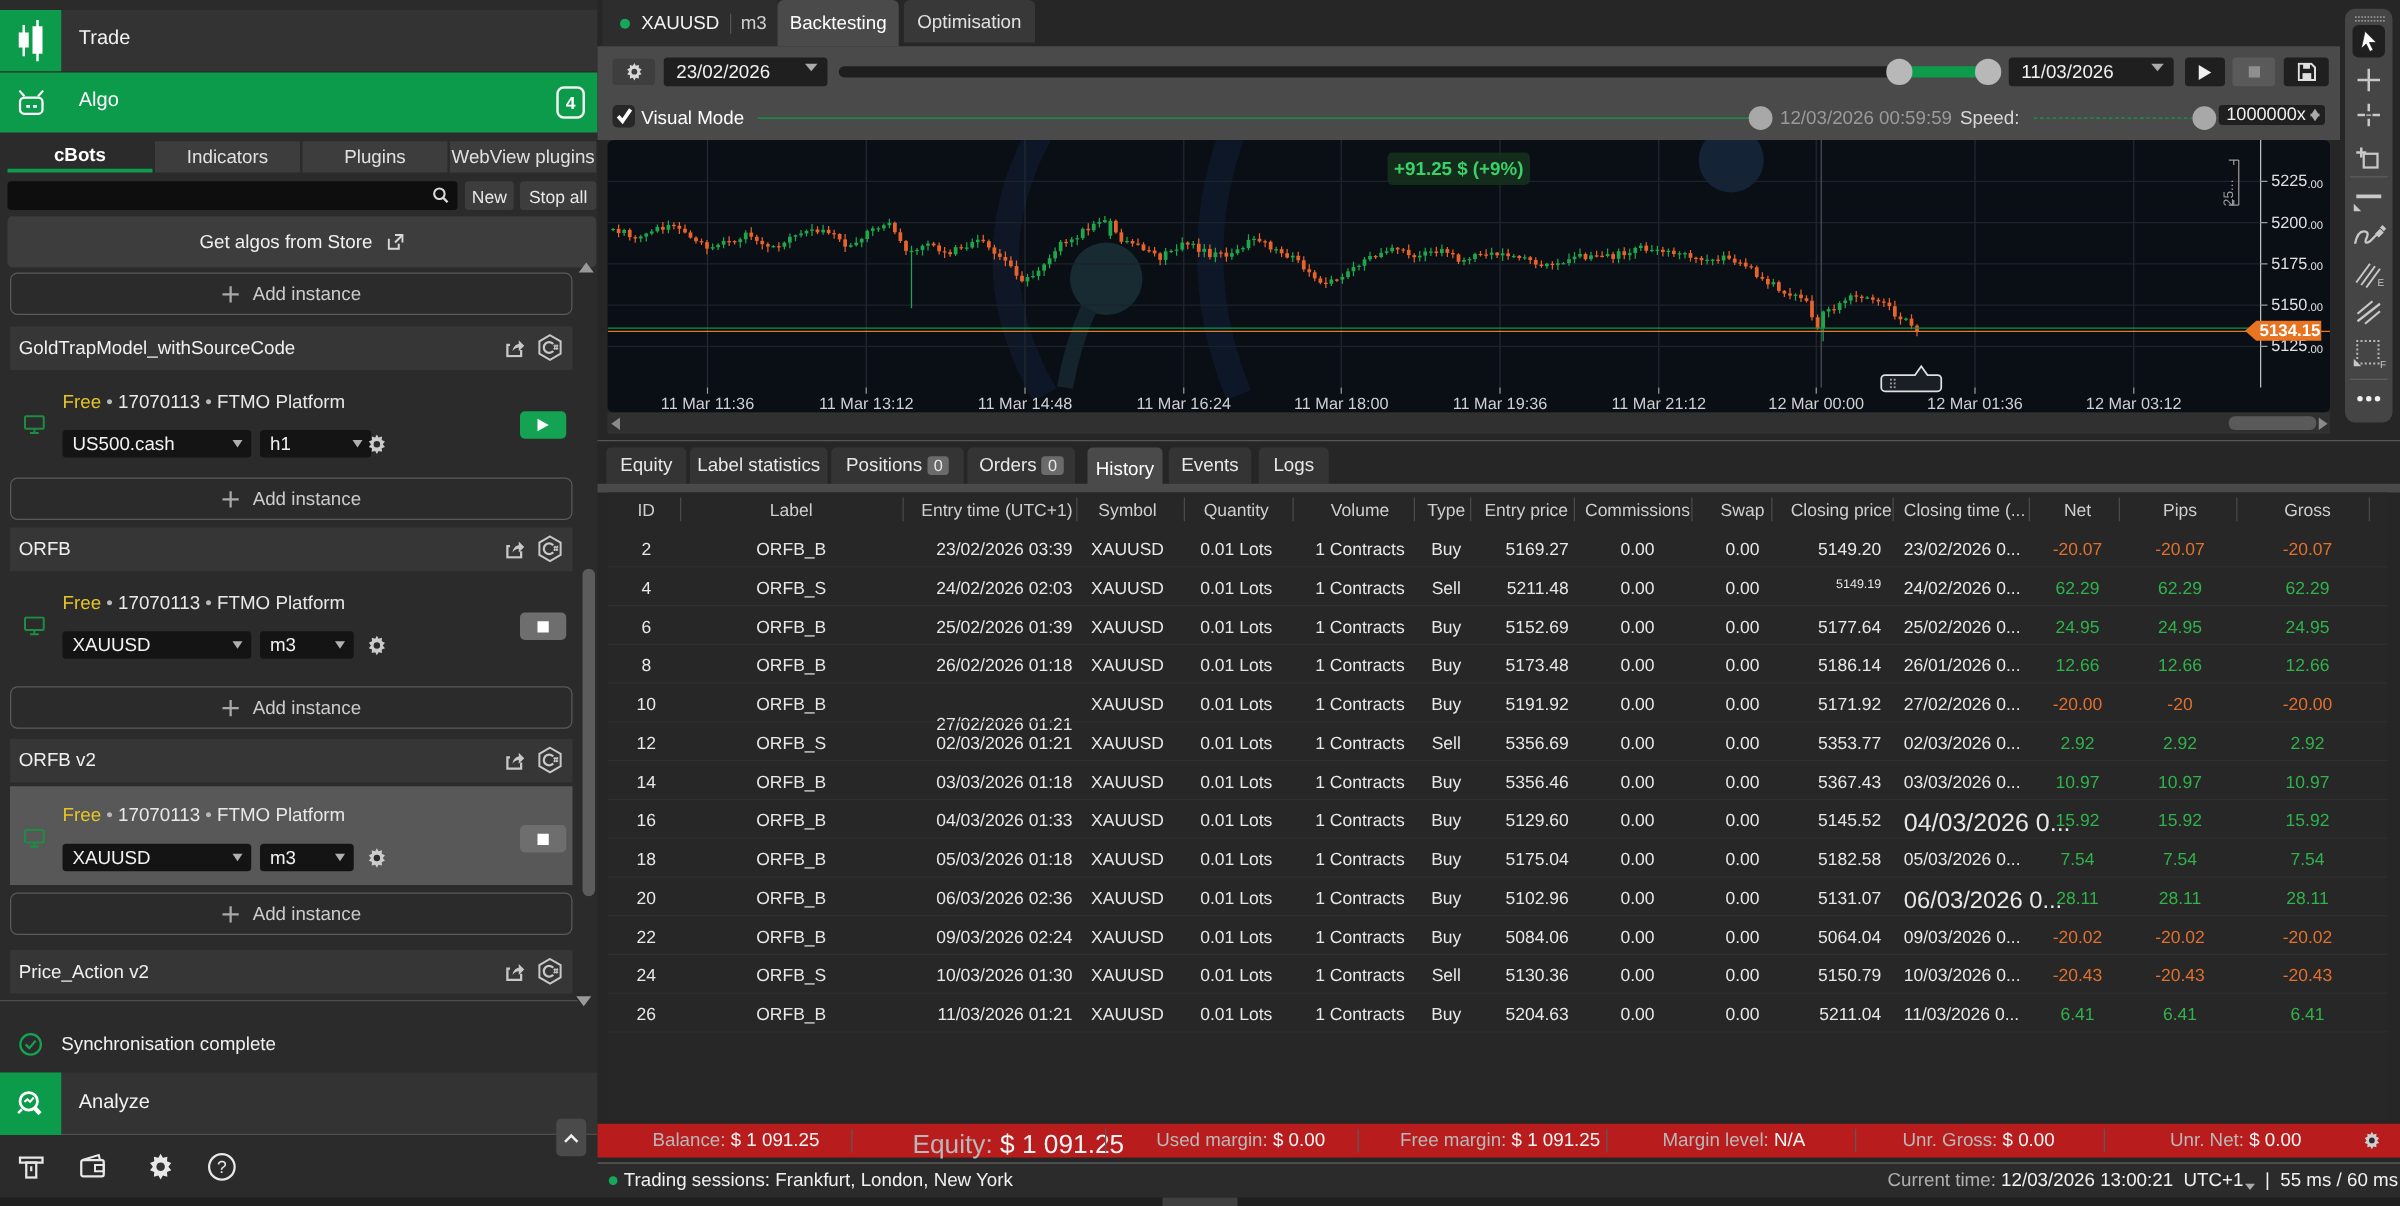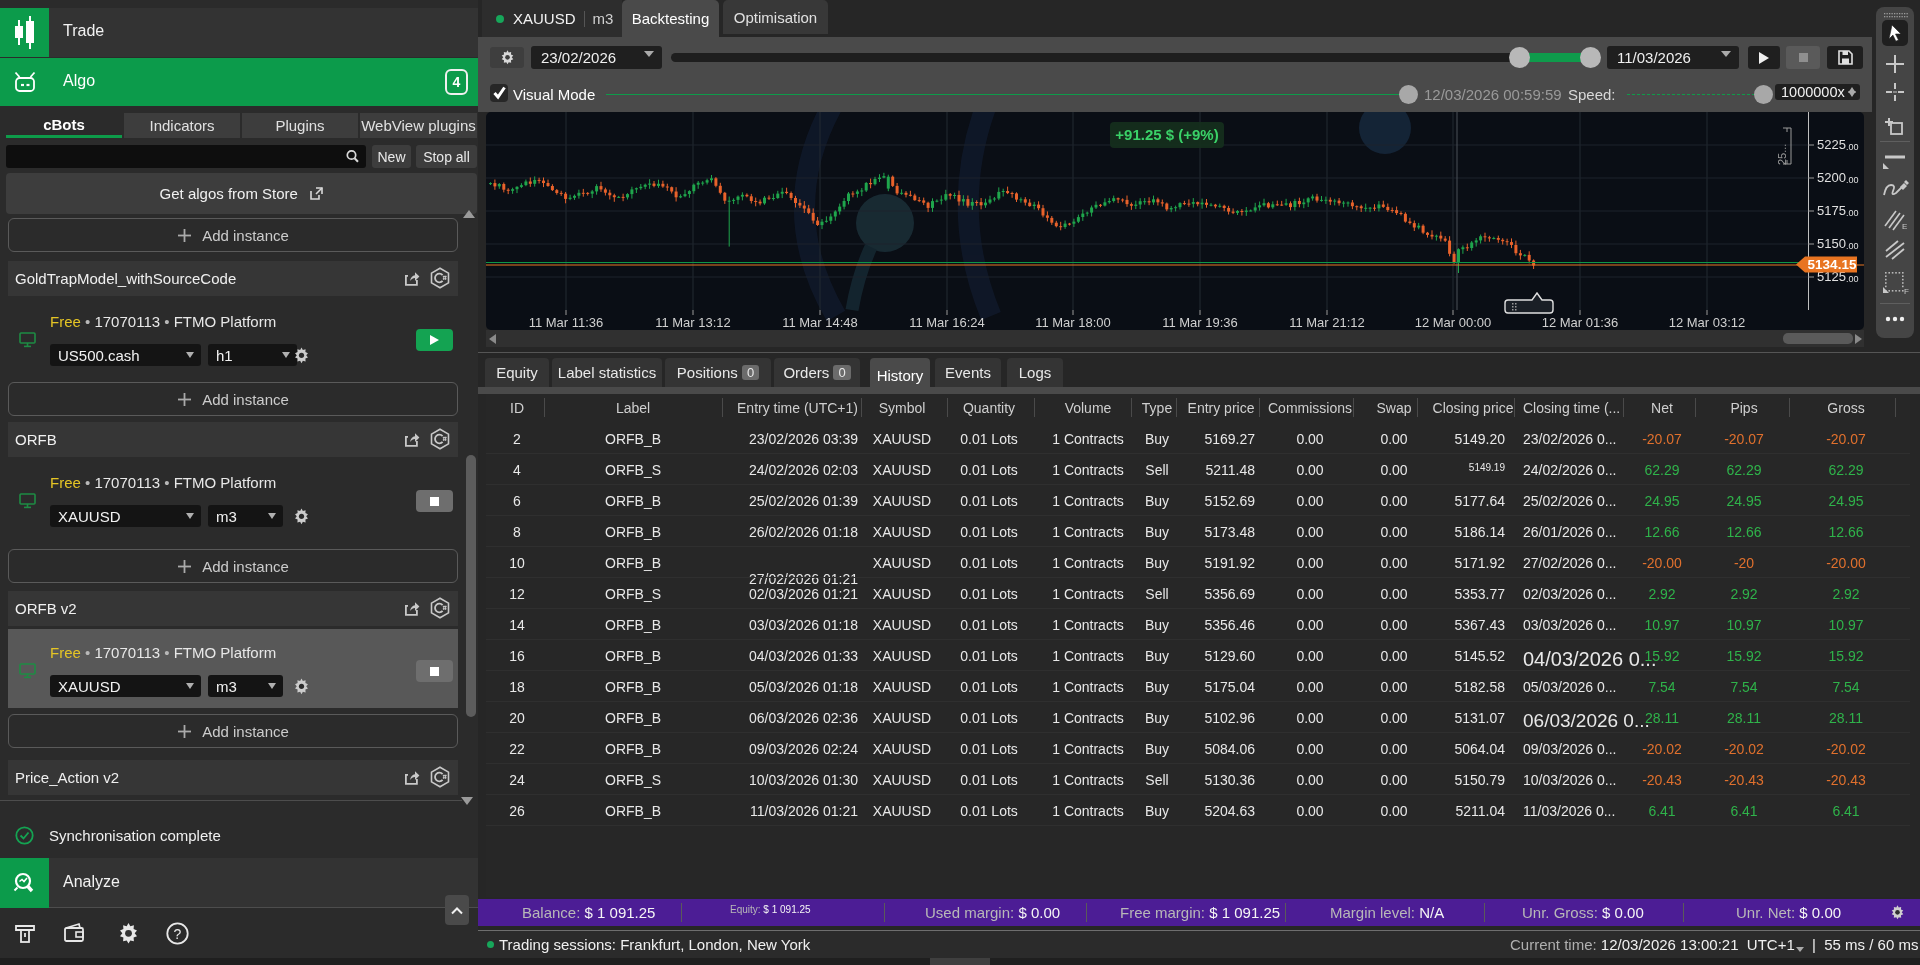--- a/index.html
+++ b/index.html
@@ -1239,23 +1239,23 @@
 <div class="abs" style="left:824px;top:409px;width:0;display:flex;justify-content:center;white-space:nowrap;font-size:14px;color:#e8e8e8;">0.00</div>
 <div class="abs" style="left:908px;top:409px;width:0;display:flex;justify-content:center;white-space:nowrap;font-size:14px;color:#e8e8e8;">0.00</div>
 <div class="abs" style="left:839px;top:409px;width:180px;text-align:right;white-space:nowrap;font-size:14px;color:#e8e8e8;">5211.04</div>
 <div class="abs" style="left:1037px;top:409px;white-space:nowrap;font-size:14px;color:#e8e8e8;">11/03/2026 0...</div>
 <div class="abs" style="left:1176px;top:409px;width:0;display:flex;justify-content:center;white-space:nowrap;font-size:14px;color:#2fb34a;">6.41</div>
 <div class="abs" style="left:1258px;top:409px;width:0;display:flex;justify-content:center;white-space:nowrap;font-size:14px;color:#2fb34a;">6.41</div>
 <div class="abs" style="left:1360px;top:409px;width:0;display:flex;justify-content:center;white-space:nowrap;font-size:14px;color:#2fb34a;">6.41</div>
 <div class="abs" style="left:0;top:431px;width:1424px;height:1px;background:#2f2f2f;"></div>
   </div>
 
-  <div class="abs" style="left:0;top:546px;width:1442px;height:27px;background:#4c1d95;">
+  <div class="abs" style="left:0;top:546px;width:1442px;height:27px;background:#b91c1c;">
 <div class="abs" style="left:44px;top:5px;white-space:nowrap;font-size:15px;color:#b8b8b8;">Balance: <span style="color:#f5f5f5;">$ 1 091.25</span></div>
-<div class="abs" style="left:252px;top:5px;white-space:nowrap;font-size:10px;color:#b8b8b8;">Equity: <span style="color:#f5f5f5;">$ 1 091.25</span></div>
+<div class="abs" style="left:252px;top:5px;white-space:nowrap;font-size:21px;color:#b8b8b8;">Equity: <span style="color:#f5f5f5;">$ 1 091.25</span></div>
 <div class="abs" style="left:447px;top:5px;white-space:nowrap;font-size:15px;color:#b8b8b8;">Used margin: <span style="color:#f5f5f5;">$ 0.00</span></div>
 <div class="abs" style="left:642px;top:5px;white-space:nowrap;font-size:15px;color:#b8b8b8;">Free margin: <span style="color:#f5f5f5;">$ 1 091.25</span></div>
 <div class="abs" style="left:852px;top:5px;white-space:nowrap;font-size:15px;color:#b8b8b8;">Margin level: <span style="color:#f5f5f5;">N/A</span></div>
 <div class="abs" style="left:1044px;top:5px;white-space:nowrap;font-size:15px;color:#b8b8b8;">Unr. Gross: <span style="color:#f5f5f5;">$ 0.00</span></div>
 <div class="abs" style="left:1258px;top:5px;white-space:nowrap;font-size:15px;color:#b8b8b8;">Unr. Net: <span style="color:#f5f5f5;">$ 0.00</span></div>
 <div class="abs" style="left:203px;top:4px;width:1px;height:19px;background:#5a5a5a;"></div>
 <div class="abs" style="left:406px;top:4px;width:1px;height:19px;background:#5a5a5a;"></div>
 <div class="abs" style="left:608px;top:4px;width:1px;height:19px;background:#5a5a5a;"></div>
 <div class="abs" style="left:807px;top:4px;width:1px;height:19px;background:#5a5a5a;"></div>
 <div class="abs" style="left:1006px;top:4px;width:1px;height:19px;background:#5a5a5a;"></div>

